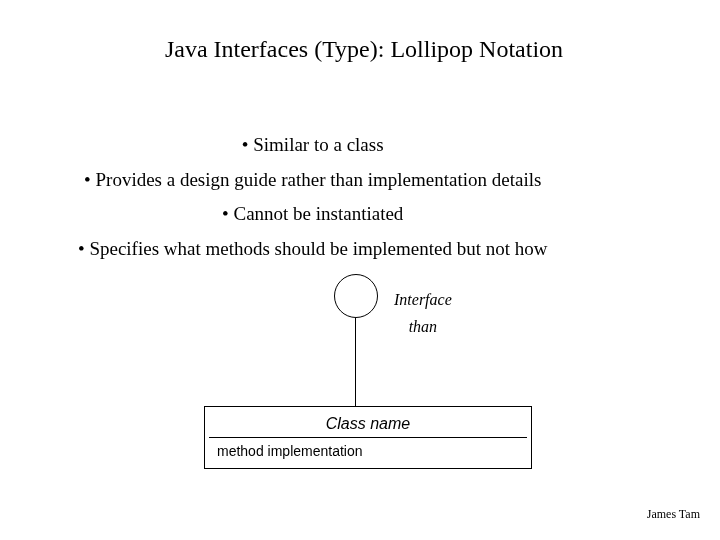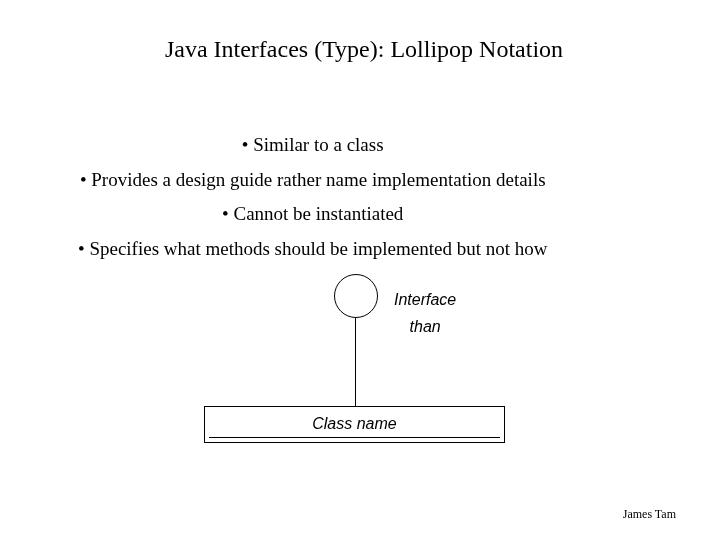--- a/index.html
+++ b/index.html
@@ -49,71 +49,72 @@
     left: 151px;
     top: 44px;
     width: 0;
     height: 88px;
     border-left: 1.5px solid #000;
   }
   .interface-label {
     position: absolute;
     left: 182px;
     top: 8px;
-    font-family: Liberation Sans, sans-serif;
+    font-family: Liberation Serif, serif;
     font-style: italic;
     font-size: 16px;
     line-height: 1.2;
     text-align: center;
   }
   .class-box {
     position: absolute;
     left: 0px;
     top: 132px;
-    width: 301px;
+    width: 328px;
     border: 1.5px solid #000;
   }
   .class-name-row {
     text-align: center;
     font-family: Arial, Helvetica, sans-serif;
     font-style: italic;
     font-size: 16px;
     padding: 4px 6px;
     border-bottom: 1.5px solid #000;
   }
   .method-row {
     font-family: Arial, Helvetica, sans-serif;
     font-size: 14px;
     padding: 5px 8px;
     text-align: left;
   }
   .footer {
     position: absolute;
-    right: 44px;
+    right: 20px;
     bottom: 18px;
     font-size: 12px;
   }
 </style>
 </head>
 <body>
 
 <div class="title">Java Interfaces (Type): Lollipop Notation</div>
 
 <div class="bullets">
   <div>Similar to a class</div>
-  <div>Provides a design guide rather name implementation details</div>
+  <div>Provides a design guide rather than implementation details</div>
   <div>Cannot be instantiated</div>
   <div>Specifies what methods should be implemented but not how</div>
 </div>
 
 <div class="diagram">
   <div class="circle"></div>
   <div class="stem"></div>
   <div class="interface-label">
     <div>Interface</div>
     <div>than</div>
   </div>
   <div class="class-box">
     <div class="class-name-row">Class name</div>
+    <div class="method-row">method implementation</div>
   </div>
 </div>
 
 <div class="footer">James Tam</div>
 
 </body></html>

